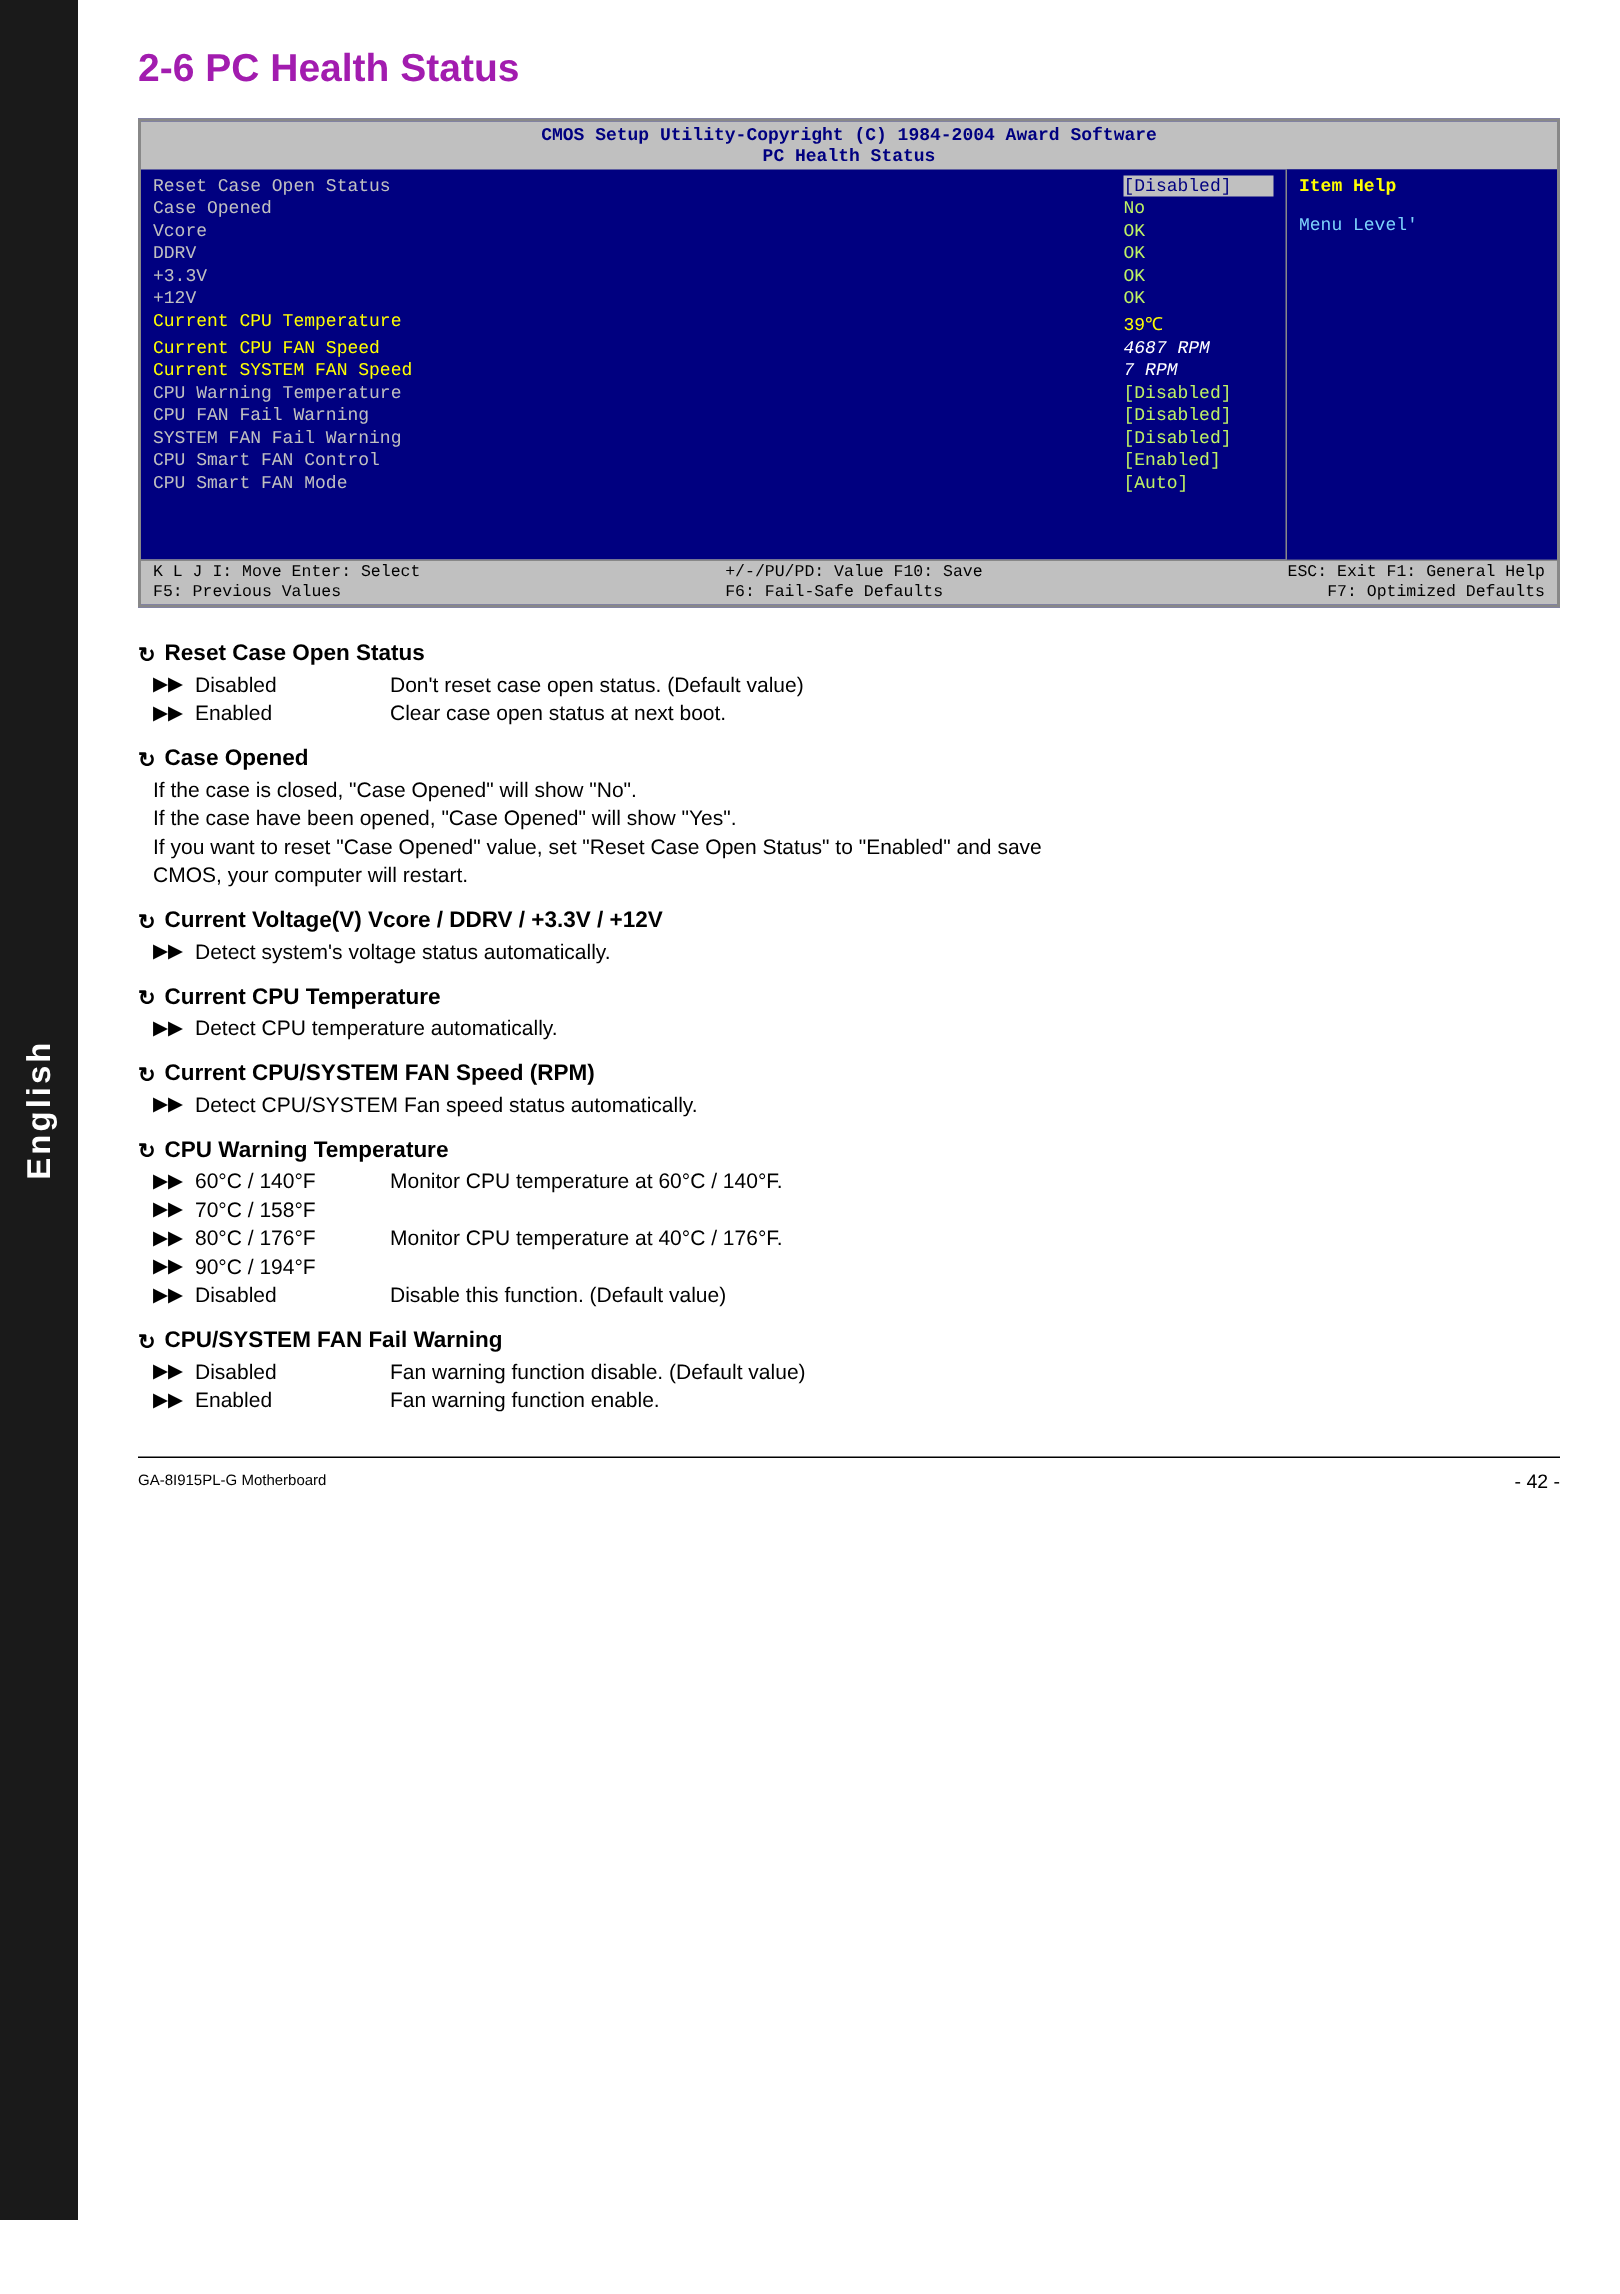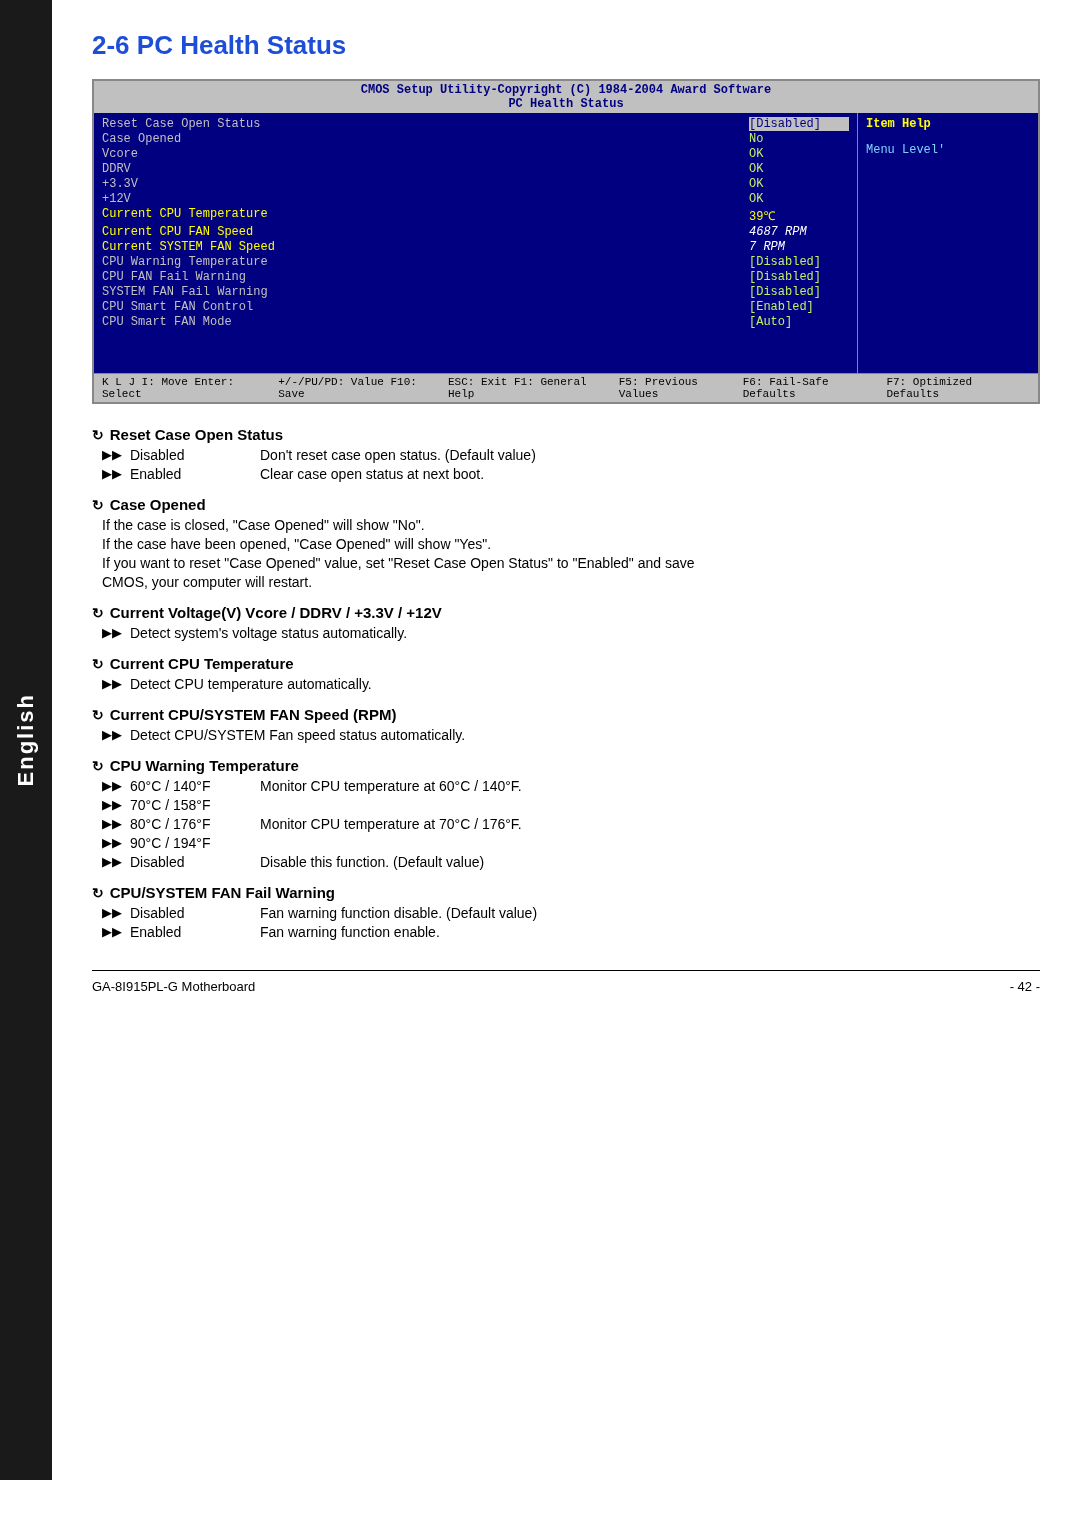--- a/index.html
+++ b/index.html
@@ -38,21 +38,21 @@
     .main-content {
       margin-left: 52px;
       padding: 30px 40px 40px 40px;
     }
 
     
     .page-title {
       font-size: 26px;
       font-weight: bold;
       margin-bottom: 18px;
-      color: #1d4ed8;
+      color: #a21caf;
     }
 
     
     .bios-screen {
       border: 2px solid #888;
       background: #000080;
       color: #c0c0c0;
       font-family: 'Courier New', monospace;
       font-size: 12px;
       width: 100%;
@@ -174,21 +174,21 @@
     .page-footer {
       display: flex;
       justify-content: space-between;
       align-items: center;
       margin-top: 30px;
       padding-top: 8px;
       border-top: 1px solid #000;
       font-size: 13px;
     }
     .footer-model {
-      font-size: 13px;
+      font-size: 10px;
     }
     .footer-page {
       font-size: 13px;
     }
   </style>
 </head>
 <body>
 
 <div class="sidebar">
   <span class="sidebar-label">English</span>
@@ -262,21 +262,21 @@
             <span class="bios-row-label">CPU Smart FAN Mode</span>
             <span class="bios-row-value">[Auto]</span>
           </div>
         </div>
       <div class="bios-right">
         <div class="item-help-header">Item Help</div>
         <div class="item-help-text">Menu Level'</div>
       </div>
     </div>
     <div class="bios-footer">
-      <div style="display:flex;flex-direction:row;gap:1px;width:100%">
+      <div style="display:flex;flex-direction:column;gap:1px;width:100%">
         <div style="display:flex;justify-content:space-between;">
           <span>K L J I: Move    Enter: Select</span>
           <span>+/-/PU/PD: Value    F10: Save</span>
           <span>ESC: Exit    F1: General Help</span>
         </div>
         <div style="display:flex;justify-content:space-between;">
           <span>F5: Previous Values</span>
           <span>F6: Fail-Safe Defaults</span>
           <span>F7: Optimized Defaults</span>
         </div>
@@ -356,21 +356,21 @@
             <span class="section-item-name">60°C / 140°F</span>
             <span class="section-item-desc">Monitor CPU temperature at 60°C / 140°F.</span>
           </div>
           <div class="section-item">
             <span class="section-item-arrow">▶▶</span>
             <span class="section-item-name">70°C / 158°F</span>
           </div>
           <div class="section-item">
             <span class="section-item-arrow">▶▶</span>
             <span class="section-item-name">80°C / 176°F</span>
-            <span class="section-item-desc">Monitor CPU temperature at 70°C / 176°F.</span>
+            <span class="section-item-desc">Monitor CPU temperature at 40°C / 176°F.</span>
           </div>
           <div class="section-item">
             <span class="section-item-arrow">▶▶</span>
             <span class="section-item-name">90°C / 194°F</span>
           </div>
           <div class="section-item">
             <span class="section-item-arrow">▶▶</span>
             <span class="section-item-name">Disabled</span>
             <span class="section-item-desc">Disable this function. (Default value)</span>
           </div>

